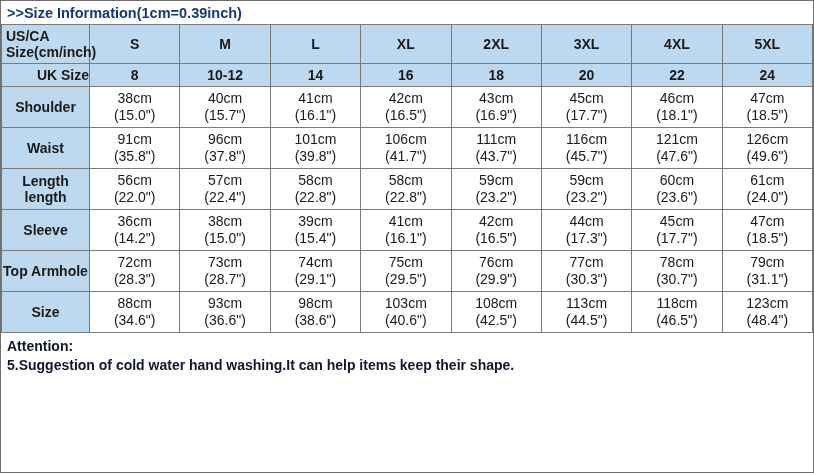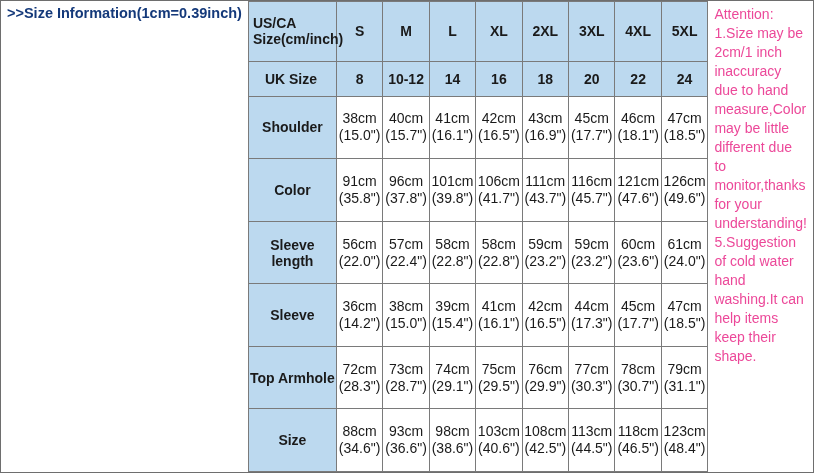--- a/index.html
+++ b/index.html
@@ -13,21 +13,21 @@
     font-family: "Liberation Sans", sans-serif;
     color: #1a1a1a;
     overflow: hidden;
   }
   .sheet {
     width: 814px;
     height: 473px;
     box-sizing: border-box;
     border: 1px solid #6e6e6e;
     display: flex;
-    flex-direction: row;
+    flex-direction: column;
     background: #fff;
   }
   
   .top-notes {
     padding: 3px 6px 1px 6px;
   }
   .note-line {
     font-size: 14.5px;
     font-weight: bold;
     color: #14397a;
@@ -47,22 +47,22 @@
     font-size: 14px;
     padding: 0;
   }
   td.rowhead {
     background: #bcd9ef;
     font-weight: bold;
     text-align: left;
     padding-left: 6px;
   }
   td.rowhead.center {
-    text-align: left;
-    padding-left: 16px;
+    text-align: right;
+    padding-left: 8px;
   }
   tr.hdr td {
     background: #bcd9ef;
     font-weight: bold;
   }
   .col-label {
     width: 88px;
   }
   .size-head-cell {
     line-height: 16px;
@@ -87,21 +87,22 @@
   .inch {
     display: block;
     line-height: 17px;
   }
   
   .attention {
     flex: 1;
     padding: 4px 6px 0 6px;
     font-size: 14px;
     line-height: 19px;
-    color: #ec4899;
+    color: #0f172a;
+    font-weight: bold;
   }
   .attention div {
     white-space: pre-wrap;
   }
 </style>
 </head>
 <body>
 
 <div class="sheet">
 
@@ -179,21 +180,21 @@
             <span class="cm">46cm</span>
             <span class="inch">(18.1")</span>
           </td>
         <td>
             <span class="cm">47cm</span>
             <span class="inch">(18.5")</span>
           </td>
       </tr>
 
       <tr class="data-row">
-        <td class="rowhead">Color</td>
+        <td class="rowhead">Waist</td>
         <td>
             <span class="cm">91cm</span>
             <span class="inch">(35.8")</span>
           </td>
         <td>
             <span class="cm">96cm</span>
             <span class="inch">(37.8")</span>
           </td>
         <td>
             <span class="cm">101cm</span>
@@ -215,21 +216,21 @@
             <span class="cm">121cm</span>
             <span class="inch">(47.6")</span>
           </td>
         <td>
             <span class="cm">126cm</span>
             <span class="inch">(49.6")</span>
           </td>
       </tr>
 
       <tr class="data-row">
-        <td class="rowhead">Sleeve length</td>
+        <td class="rowhead">Length length</td>
         <td>
             <span class="cm">56cm</span>
             <span class="inch">(22.0")</span>
           </td>
         <td>
             <span class="cm">57cm</span>
             <span class="inch">(22.4")</span>
           </td>
         <td>
             <span class="cm">58cm</span>
@@ -362,17 +363,16 @@
         <td>
             <span class="cm">123cm</span>
             <span class="inch">(48.4")</span>
           </td>
       </tr>
     </tbody>
   </table>
 
   <div class="attention">
     <div>Attention:</div>
-    <div>1.Size may be 2cm/1 inch inaccuracy due to hand measure,Color may be little different due to monitor,thanks for your understanding!</div>
     <div>5.Suggestion of cold water hand washing.It can help items keep their shape.</div>
   </div>
 
 </div>
 
 </body></html>

